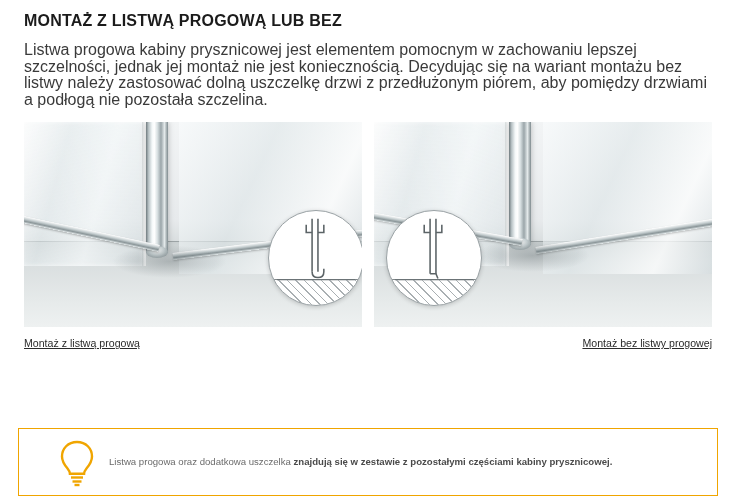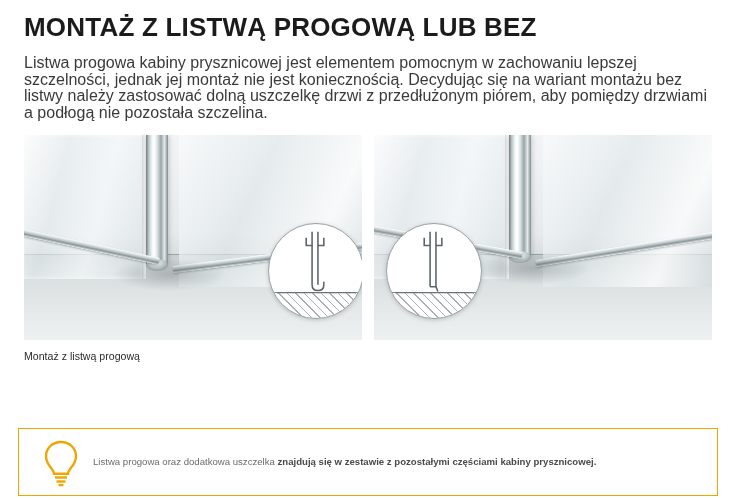--- a/index.html
+++ b/index.html
@@ -9,21 +9,21 @@
     font-family: "Liberation Sans", sans-serif;
     overflow: hidden;
   }
   .page {
     position: relative;
     width: 736px; height: 500px;
     background: #ffffff;
     padding: 0 18px;
   }
   .title {
-    font-size: 26px;
+    font-size: 16px;
     font-weight: bold;
     letter-spacing: 0.2px;
     color: #1b1b1b;
     margin-top: 12px;
     margin-left: 6px;
   }
   .intro {
     margin-top: 12px;
     margin-left: 6px;
     margin-right: 8px;
@@ -137,30 +137,31 @@
   }
   .caption-row {
     position: relative;
     margin-top: 10px;
     margin-left: 6px;
     margin-right: 6px;
     display: flex;
     justify-content: space-between;
     font-size: 10.6px;
     color: #2b2b2b;
+    text-decoration: underline;
   }
   .note {
     position: absolute;
     left: 18px; right: 18px; bottom: 16px;
     height: 68px;
     border: 1px solid #f0a500;
     background: #ffffff;
     display: flex;
     align-items: center;
-    padding: 0 16px;
+    padding: 0 32px;
   }
   .bulb {
     flex: 0 0 52px;
     height: 52px;
     position: relative;
     margin-right: 6px;
   }
   .note-text {
     font-size: 9.6px;
     line-height: 16px;
@@ -231,20 +232,21 @@
           <path d="M44 64 L50 64 L52 69" fill="none" stroke="#5c6467" stroke-width="1.6"></path>
           <line x1="8" y1="70" x2="88" y2="70" stroke="#5c6467" stroke-width="1.2"></line>
         </svg>
         <div class="hatch"></div>
       </div>
     </div>
   </div>
 
   <div class="caption-row">
     <span>Montaż z listwą progową</span>
+    <span>Montaż bez listwy progowej</span>
   </div>
 
   <div class="note">
     <div class="bulb">
       <svg viewBox="0 0 52 52" width="52" height="52">
         <path d="M26 6 C17 6 11 12.5 11 20.5 c0 5.5 3 9 5.5 12 c1.7 2 2.3 3.4 2.4 5.3 l14.2 0 c0.1 -1.9 0.7 -3.3 2.4 -5.3 C38 29.5 41 26 41 20.5 C41 12.5 35 6 26 6 Z" fill="none" stroke="#f0a500" stroke-width="2.4"></path>
         <line x1="20" y1="41.5" x2="32" y2="41.5" stroke="#f0a500" stroke-width="2.4"></line>
         <line x1="21.5" y1="45.5" x2="30.5" y2="45.5" stroke="#f0a500" stroke-width="2.4"></line>
         <line x1="23.5" y1="49" x2="28.5" y2="49" stroke="#f0a500" stroke-width="2.4"></line>
       </svg>

